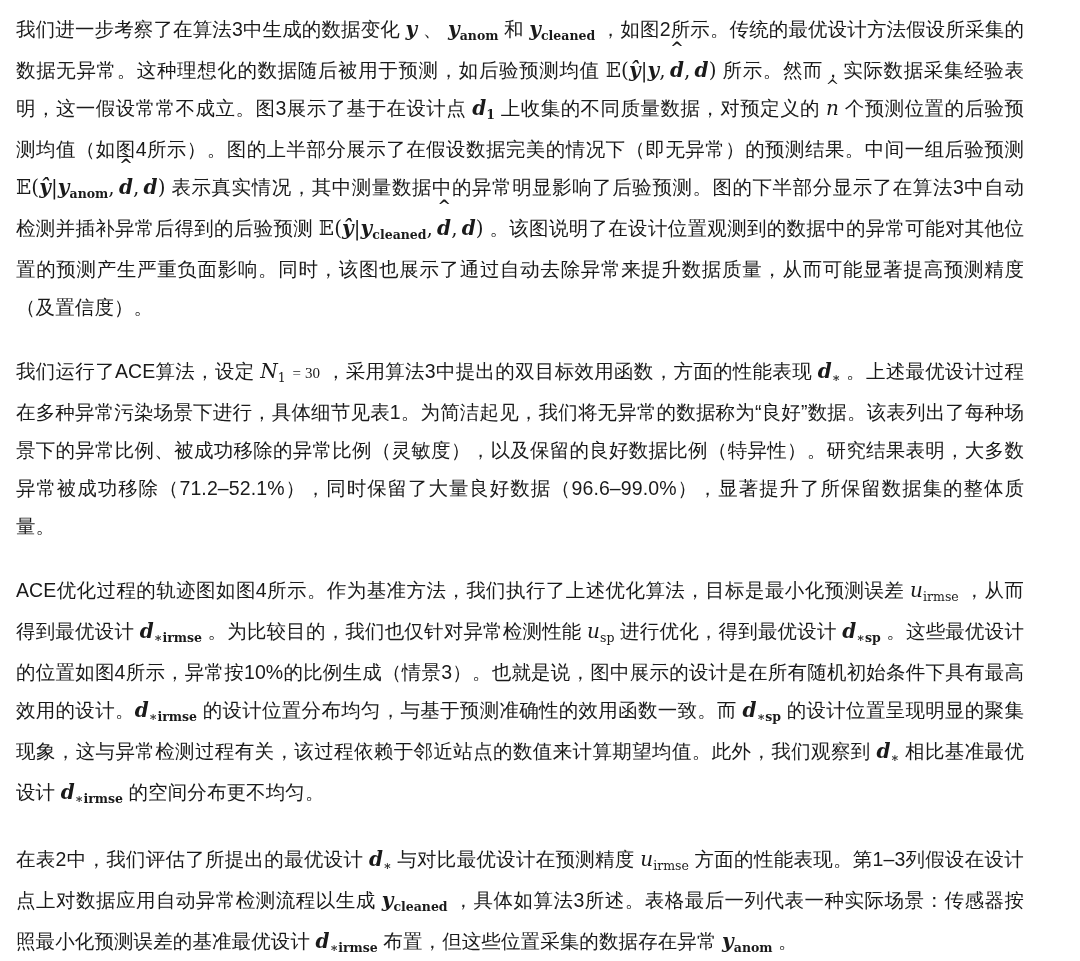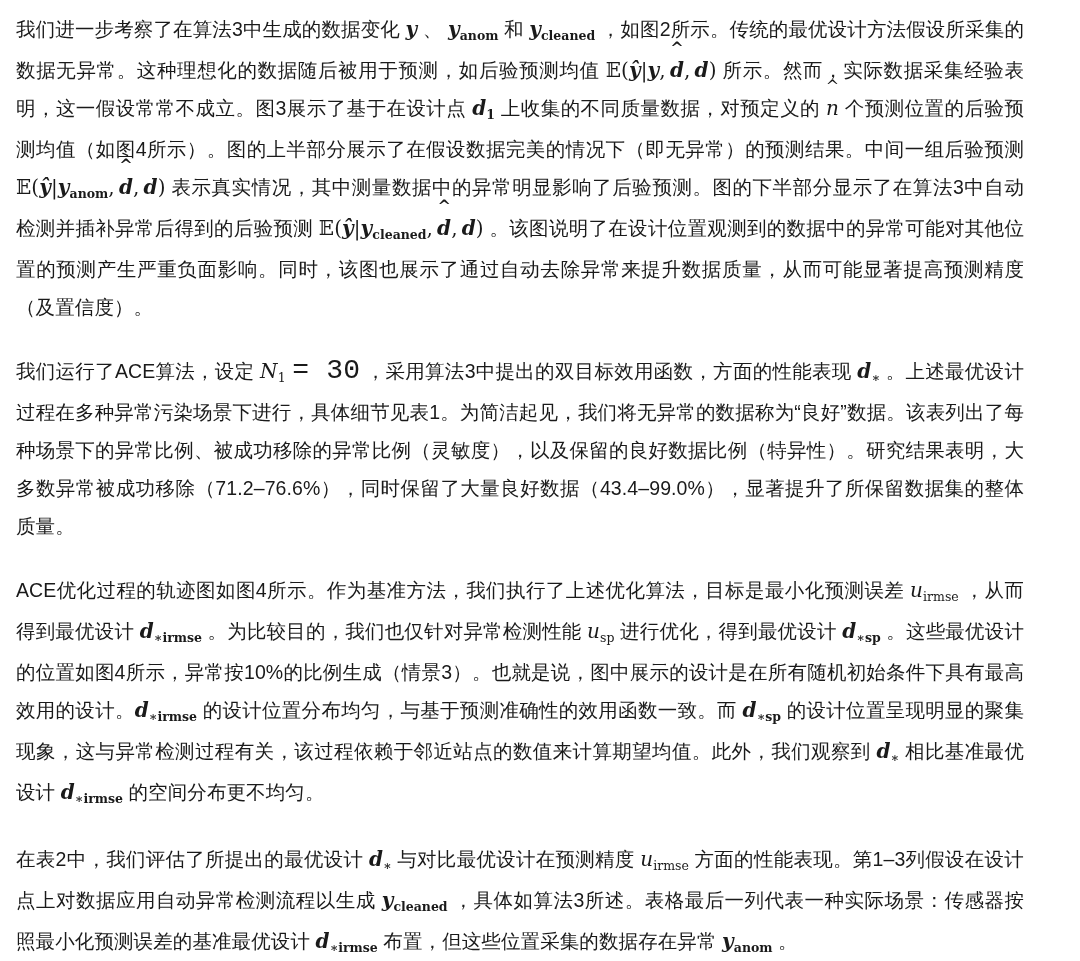--- a/index.html
+++ b/index.html
@@ -37,23 +37,23 @@
     white-space: nowrap;
   }
   .mb {
     font-family: "DejaVu Serif", "Liberation Serif", serif;
     font-style: italic;
     font-weight: bold;
     font-size: 20px;
     white-space: nowrap;
   }
   .mr {
-    font-family: Liberation Mono, monospace;
+    font-family: Liberation Serif, serif;
     font-style: normal;
-    font-size: 28px;
+    font-size: 15px;
     white-space: nowrap;
   }
   .mbb {
     font-family: "DejaVu Serif", "Liberation Serif", serif;
     font-style: normal;
     font-size: 20px;
     white-space: nowrap;
   }
   sub.sb {
     font-family: "DejaVu Serif", "Liberation Serif", serif;
@@ -81,21 +81,21 @@
 </head>
 <body>
 
 <div class="page">
 
   <p class="para">
     <span>我们进一步考察了在算法3中生成的数据变化 </span><span class="mb">y</span><span> 、 </span><span class="mb">y<sub class="sb">anom</sub></span><span> 和 </span><span class="mb">y<sub class="sb">cleaned</sub></span><span> ，如图2所示。传统的最优设计方法假设所采集的数据无异常。这种理想化的数据随后被用于预测，如后验预测均值 </span><span class="mbb">𝔼(<span class="mb hat">ŷ</span>|<span class="mb">y</span>, <span class="mb hat">d<span class="hatmark">^</span></span>, <span class="mb">d</span>)</span><span> 所示。然而，实际数据采集经验表明，这一假设常常不成立。图3展示了基于在设计点 </span><span class="mb">d<sub class="sb">1</sub></span><span> 上收集的不同质量数据，对预定义的 </span><span class="m hat">n<span class="hatmark">^</span></span><span> 个预测位置的后验预测均值（如图4所示）。图的上半部分展示了在假设数据完美的情况下（即无异常）的预测结果。中间一组后验预测 </span><span class="mbb">𝔼(<span class="mb hat">ŷ</span>|<span class="mb">y<sub class="sb">anom</sub></span>, <span class="mb hat">d<span class="hatmark">^</span></span>, <span class="mb">d</span>)</span><span> 表示真实情况，其中测量数据中的异常明显影响了后验预测。图的下半部分显示了在算法3中自动检测并插补异常后得到的后验预测 </span><span class="mbb">𝔼(<span class="mb hat">ŷ</span>|<span class="mb">y<sub class="sb">cleaned</sub></span>, <span class="mb hat">d<span class="hatmark">^</span></span>, <span class="mb">d</span>)</span><span> 。该图说明了在设计位置观测到的数据中的异常可能对其他位置的预测产生严重负面影响。同时，该图也展示了通过自动去除异常来提升数据质量，从而可能显著提高预测精度（及置信度）。</span>
   </p>
 
   <p class="para">
-    <span>我们运行了ACE算法，设定 </span><span class="m">N<sub class="sb">1</sub> <span class="mr">= 30</span></span><span> ，采用算法3中提出的双目标效用函数，方面的性能表现 </span><span class="mb">d<sub class="sb">∗</sub></span><span> 。上述最优设计过程在多种异常污染场景下进行，具体细节见表1。为简洁起见，我们将无异常的数据称为“良好”数据。该表列出了每种场景下的异常比例、被成功移除的异常比例（灵敏度），以及保留的良好数据比例（特异性）。研究结果表明，大多数异常被成功移除（71.2–76.6%），同时保留了大量良好数据（43.4–99.0%），显著提升了所保留数据集的整体质量。</span>
+    <span>我们运行了ACE算法，设定 </span><span class="m">N<sub class="sb">1</sub> <span class="mr">= 30</span></span><span> ，采用算法3中提出的双目标效用函数，方面的性能表现 </span><span class="mb">d<sub class="sb">∗</sub></span><span> 。上述最优设计过程在多种异常污染场景下进行，具体细节见表1。为简洁起见，我们将无异常的数据称为“良好”数据。该表列出了每种场景下的异常比例、被成功移除的异常比例（灵敏度），以及保留的良好数据比例（特异性）。研究结果表明，大多数异常被成功移除（71.2–52.1%），同时保留了大量良好数据（96.6–99.0%），显著提升了所保留数据集的整体质量。</span>
   </p>
 
   <p class="para">
     <span>ACE优化过程的轨迹图如图4所示。作为基准方法，我们执行了上述优化算法，目标是最小化预测误差 </span><span class="m">u<sub class="sb">irmse</sub></span><span> ，从而得到最优设计 </span><span class="mb">d<sub class="sb">∗irmse</sub></span><span> 。为比较目的，我们也仅针对异常检测性能 </span><span class="m">u<sub class="sb">sp</sub></span><span> 进行优化，得到最优设计 </span><span class="mb">d<sub class="sb">∗sp</sub></span><span> 。这些最优设计的位置如图4所示，异常按10%的比例生成（情景3）。也就是说，图中展示的设计是在所有随机初始条件下具有最高效用的设计。</span><span class="mb">d<sub class="sb">∗irmse</sub></span><span> 的设计位置分布均匀，与基于预测准确性的效用函数一致。而 </span><span class="mb">d<sub class="sb">∗sp</sub></span><span> 的设计位置呈现明显的聚集现象，这与异常检测过程有关，该过程依赖于邻近站点的数值来计算期望均值。此外，我们观察到 </span><span class="mb">d<sub class="sb">∗</sub></span><span> 相比基准最优设计 </span><span class="mb">d<sub class="sb">∗irmse</sub></span><span> 的空间分布更不均匀。</span>
   </p>
 
   <p class="para">
     <span>在表2中，我们评估了所提出的最优设计 </span><span class="mb">d<sub class="sb">∗</sub></span><span> 与对比最优设计在预测精度 </span><span class="m">u<sub class="sb">irmse</sub></span><span> 方面的性能表现。第1–3列假设在设计点上对数据应用自动异常检测流程以生成 </span><span class="mb">y<sub class="sb">cleaned</sub></span><span> ，具体如算法3所述。表格最后一列代表一种实际场景：传感器按照最小化预测误差的基准最优设计 </span><span class="mb">d<sub class="sb">∗irmse</sub></span><span> 布置，但这些位置采集的数据存在异常 </span><span class="mb">y<sub class="sb">anom</sub></span><span> 。</span>
   </p>
 

